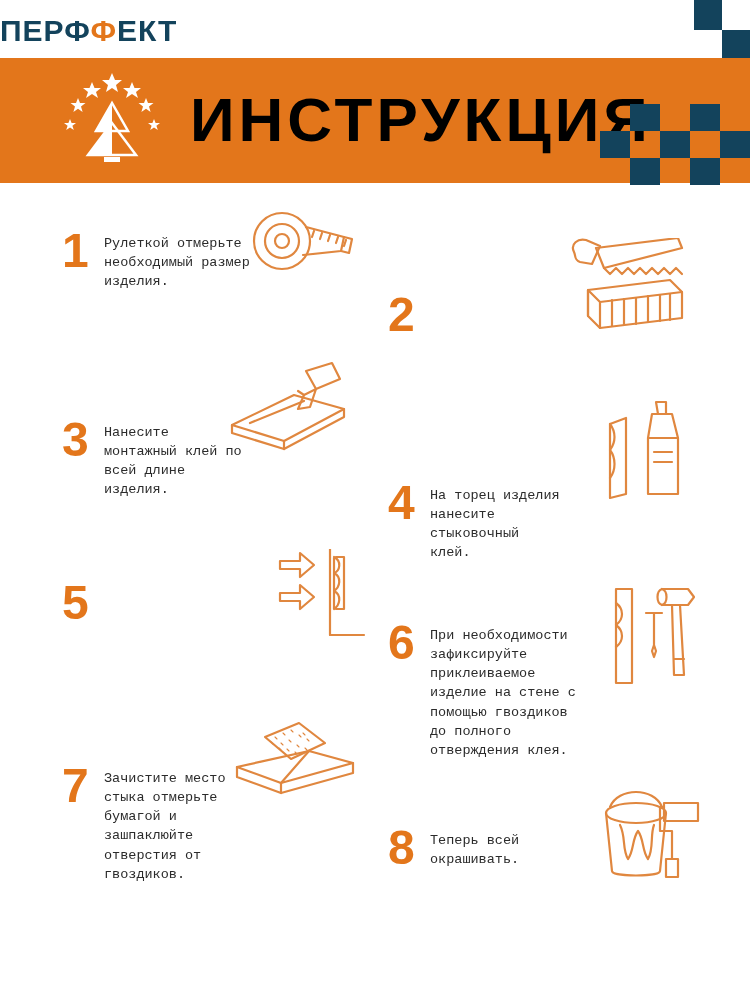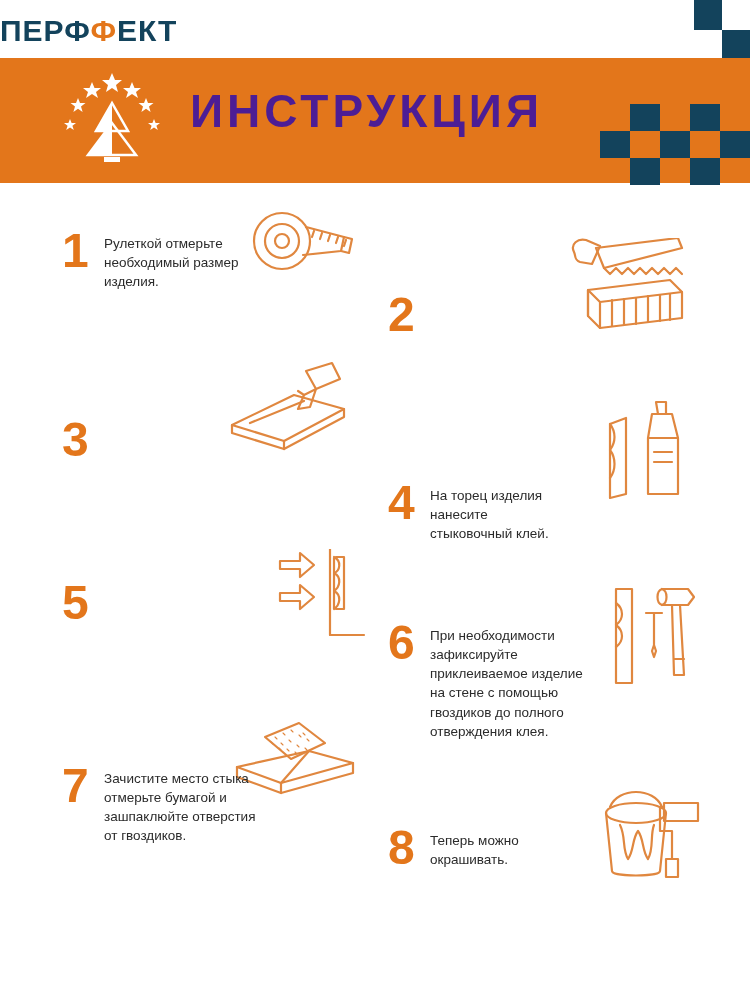--- a/index.html
+++ b/index.html
@@ -56,24 +56,24 @@
   .banner {
     position: relative;
     height: 125px;
     background: #e3761b;
     overflow: hidden;
   }
   .banner-title {
     position: absolute;
     left: 190px;
     top: 26px;
-    font-size: 46px;
+    font-size: 62px;
     font-weight: bold;
     letter-spacing: 4px;
-    color: #4c1d95;
+    color: #000000;
     font-family: "Liberation Sans", sans-serif;
   }
   .banner-mark {
     position: absolute;
     left: 62px;
     top: 15px;
     width: 100px;
     height: 95px;
   }
 
@@ -111,20 +111,21 @@
     line-height: 0.85;
     width: 42px;
     flex: 0 0 42px;
     font-family: "Liberation Sans", sans-serif;
   }
   .step-text {
     font-size: 13.5px;
     line-height: 1.42;
     color: #2b2b2b;
     padding-top: 3px;
+    font-family: Liberation Mono, monospace;
   }
   .step-icon {
     position: absolute;
   }
 
   
   #step-1 { left: 62px;  top: 48px;  width: 200px; }
   #step-2 { left: 388px; top: 112px; width: 180px; }
   #step-3 { left: 62px;  top: 237px; width: 185px; }
   #step-4 { left: 388px; top: 300px; width: 175px; }
@@ -245,20 +246,21 @@
 
         <path d="M78 10 L104 2 L112 18 L88 28 Z"></path>
         <path d="M88 28 L82 46 L70 48 L76 34 Z"></path>
         <path d="M76 34 L70 30"></path>
       </g>
     </svg>
   </div>
 
   <div class="step" id="step-3">
     <div class="step-num">3</div>
+    <div class="step-text">Нанесите монтажный клей по всей длине изделия.</div>
   </div>
 
   <div class="step-icon" id="icon-4">
     <svg viewBox="0 0 90 105" width="90" height="105">
       <g fill="none" stroke="#e0873f" stroke-width="2.2" stroke-linejoin="round" stroke-linecap="round">
 
         <path d="M10 26 L26 20 L26 96 L10 100 Z"></path>
         <path d="M10 26 C16 34 16 44 10 52 C16 60 16 72 10 80"></path>
 
         <path d="M56 4 L66 4 L66 16 L58 16 Z"></path>
@@ -352,16 +354,16 @@
 
         <path d="M66 22 L100 22 L100 40 L66 40 Z"></path>
         <path d="M66 26 L62 26 L62 50 L74 50 L74 78"></path>
         <path d="M68 78 L80 78 L80 96 L68 96 Z"></path>
       </g>
     </svg>
   </div>
 
   <div class="step" id="step-8">
     <div class="step-num">8</div>
-    <div class="step-text">Теперь можно окрашивать.</div>
+    <div class="step-text">Теперь всей окрашивать.</div>
   </div>
 
 </div>
 
 </body></html>

